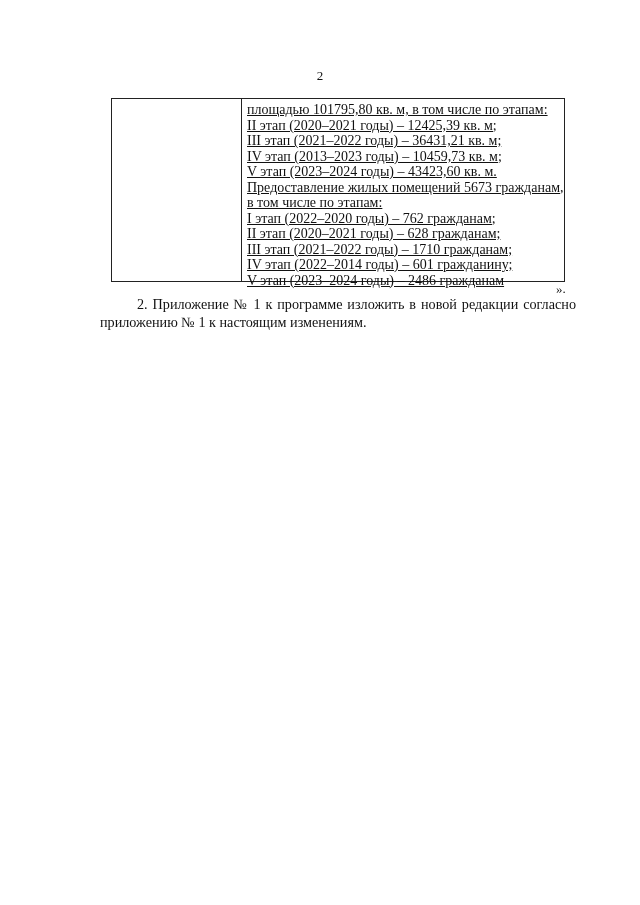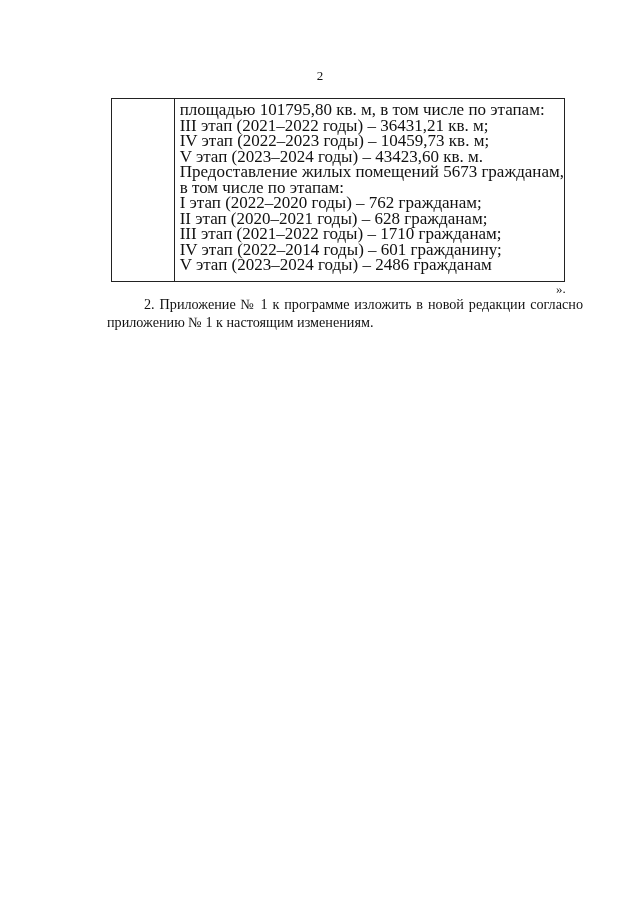--- a/index.html
+++ b/index.html
@@ -36,37 +36,38 @@
   }
   .cell-left {
     width: 130px;
     height: 100%;
     border-right: 1.3px solid #222;
     box-sizing: border-box;
   }
   .cell-right {
     flex: 1;
     padding: 3px 0 0 5px;
-    font-size: 17px;
+    font-size: 14px;
     line-height: 15.5px;
     box-sizing: border-box;
+    text-decoration: underline;
   }
   .cell-right div {
     white-space: nowrap;
   }
   .close-quote {
     position: absolute;
     left: 556px;
     top: 282px;
     font-size: 13px;
     line-height: 14px;
   }
   .body-text {
     position: absolute;
-    left: 107px;
+    left: 100px;
     top: 295px;
     width: 476px;
     font-size: 14.2px;
     line-height: 18.3px;
     text-align: justify;
   }
   .body-text p {
     margin: 0;
     text-indent: 37px;
     text-align: justify;
@@ -78,22 +79,23 @@
 </style>
 </head>
 <body>
 
 <div class="page-number">2</div>
 
 <div class="amend-table">
   <div class="cell-left"></div>
   <div class="cell-right">
     <div>площадью 101795,80 кв. м, в том числе по этапам:</div>
+    <div>II этап (2020–2021 годы) – 12425,39 кв. м;</div>
     <div>III этап (2021–2022 годы) – 36431,21 кв. м;</div>
-    <div>IV этап (2022–2023 годы) – 10459,73 кв. м;</div>
+    <div>IV этап (2013–2023 годы) – 10459,73 кв. м;</div>
     <div>V этап (2023–2024 годы) – 43423,60 кв. м.</div>
     <div>Предоставление жилых помещений 5673 гражданам,</div>
     <div>в том числе по этапам:</div>
     <div>I этап (2022–2020 годы) – 762 гражданам;</div>
     <div>II этап (2020–2021 годы) – 628 гражданам;</div>
     <div>III этап (2021–2022 годы) – 1710 гражданам;</div>
     <div>IV этап (2022–2014 годы) – 601 гражданину;</div>
     <div>V этап (2023–2024 годы) – 2486 гражданам</div>
   </div>
 </div>

